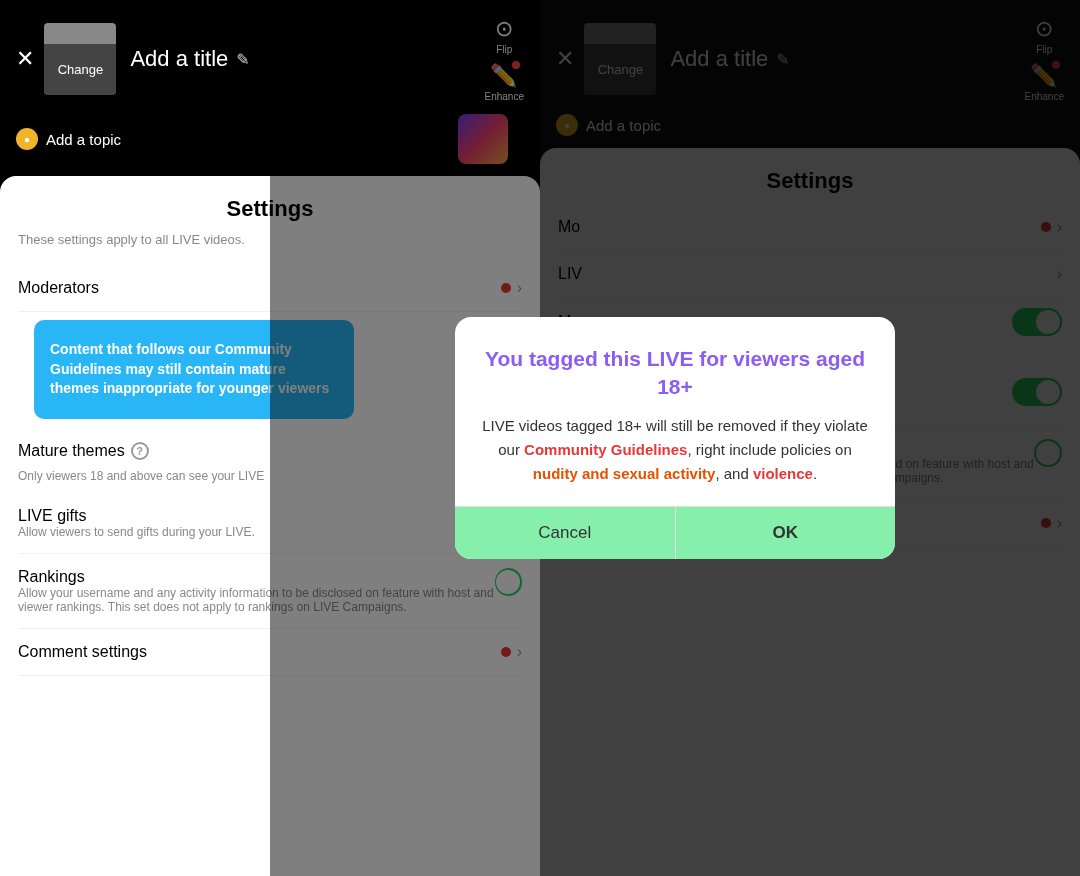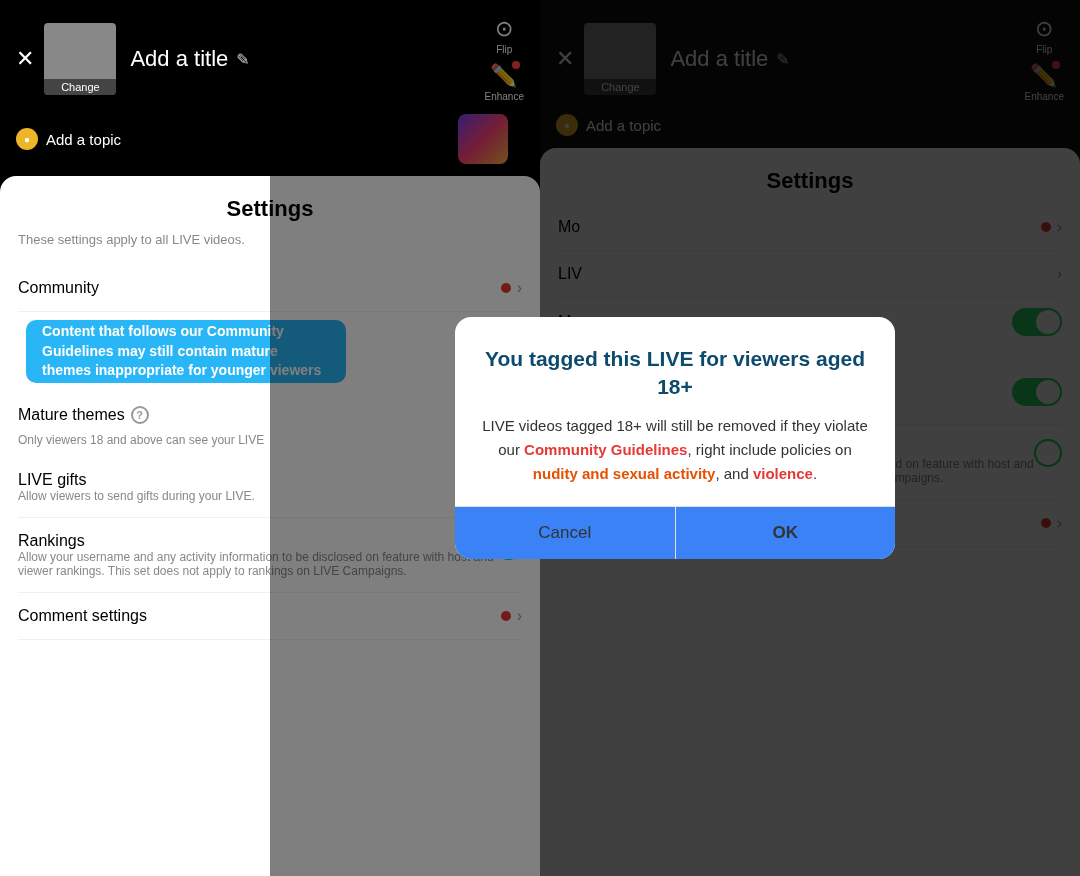--- a/index.html
+++ b/index.html
@@ -53,25 +53,25 @@
       border-radius: 4px;
       position: relative;
       flex-shrink: 0;
       display: flex;
       align-items: flex-end;
       justify-content: center;
     }
 
     .thumbnail-label {
       color: #fff;
-      font-size: 11px;
+      font-size: 13px;
       background: rgba(0,0,0,0.5);
       width: 100%;
       text-align: center;
-      padding: 2px 0;
+      padding: 18px 0;
       border-radius: 0 0 4px 4px;
     }
 
     .title-edit {
       display: flex;
       align-items: center;
       gap: 8px;
       color: #fff;
       font-size: 22px;
     }
@@ -228,23 +228,23 @@
     }
 
     .toggle-knob-on { right: 2px; }
     .toggle-knob-off { left: 2px; }
 
     .tooltip-bubble {
       background: #29b6f6;
       color: #fff;
       font-size: 14px;
       font-weight: 600;
-      padding: 2px 16px;
+      padding: 20px 16px;
       border-radius: 10px;
-      margin: 8px 8px;
+      margin: 8px 16px;
       max-width: 320px;
       line-height: 1.4;
     }
 
     .mature-row {
       display: flex;
       align-items: center;
       justify-content: space-between;
       padding: 10px 0 4px;
     }
@@ -327,21 +327,21 @@
       background: #fff;
       border-radius: 16px;
       width: 440px;
       padding: 28px 24px 20px;
       text-align: center;
     }
 
     .modal-title {
       font-size: 21px;
       font-weight: 800;
-      color: #0c4a6e;
+      color: #8b5cf6;
       margin-bottom: 14px;
       line-height: 1.3;
     }
 
     .modal-body {
       font-size: 15px;
       color: #333;
       line-height: 1.6;
       margin-bottom: 16px;
     }
@@ -364,21 +364,21 @@
       border-radius: 0 0 16px 16px;
       overflow: hidden;
     }
 
     .modal-btn {
       flex: 1;
       padding: 16px;
       font-size: 17px;
       font-weight: 500;
       border: none;
-      background: #3b82f6;
+      background: #86efac;
       cursor: pointer;
       color: #333;
     }
 
     .modal-btn-ok {
       font-weight: 700;
       border-left: 1px solid #e0e0e0;
     }
   </style>
 </head>
@@ -415,21 +415,21 @@
     <span class="topic-coin">●</span>
     <span>Add a topic</span>
     <div class="thumbnail-bottom" style="position:relative;width:50px;height:50px;margin-left:auto;"></div>
   </div>
 
   <div class="settings-panel-left">
     <div class="settings-title">Settings</div>
     <div class="settings-subtitle">These settings apply to all LIVE videos.</div>
 
     <div class="setting-row">
-      <span class="setting-label">Community</span>
+      <span class="setting-label">Moderators</span>
       <div class="setting-right">
         <span class="red-dot"></span>
         <span class="chevron">›</span>
       </div>
     </div>
 
     <div class="tooltip-bubble">
       <span>Content that follows our Community Guidelines may still contain mature themes inappropriate for younger viewers</span>
     </div>
 

